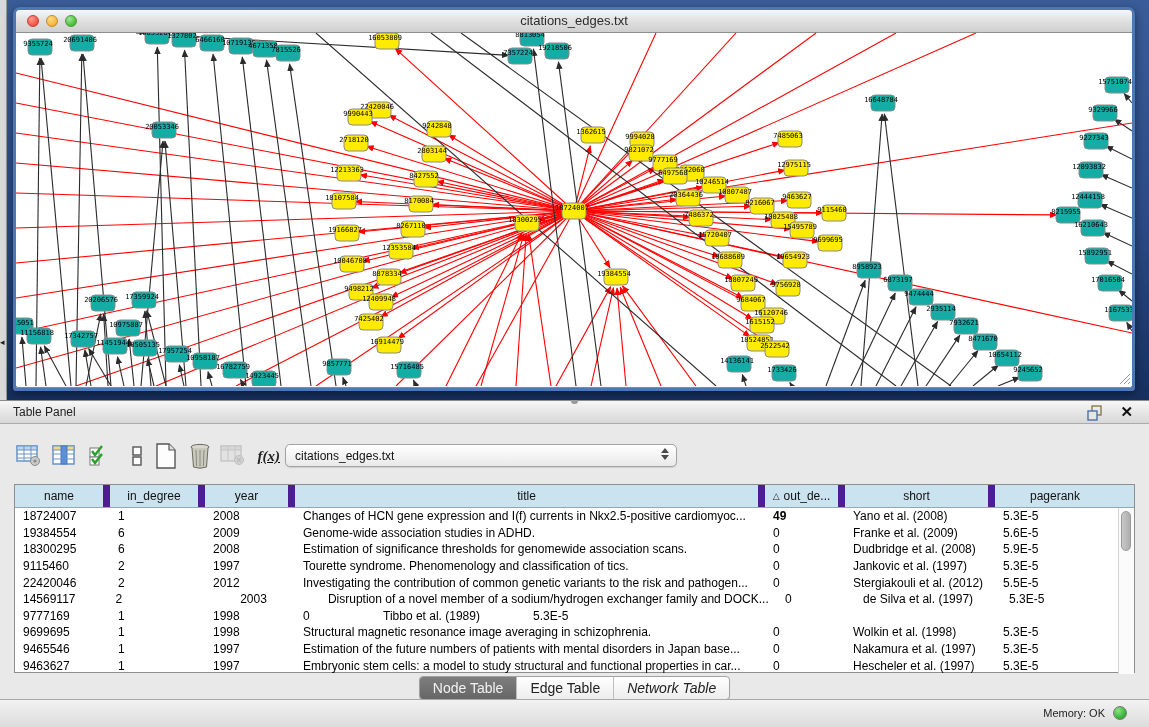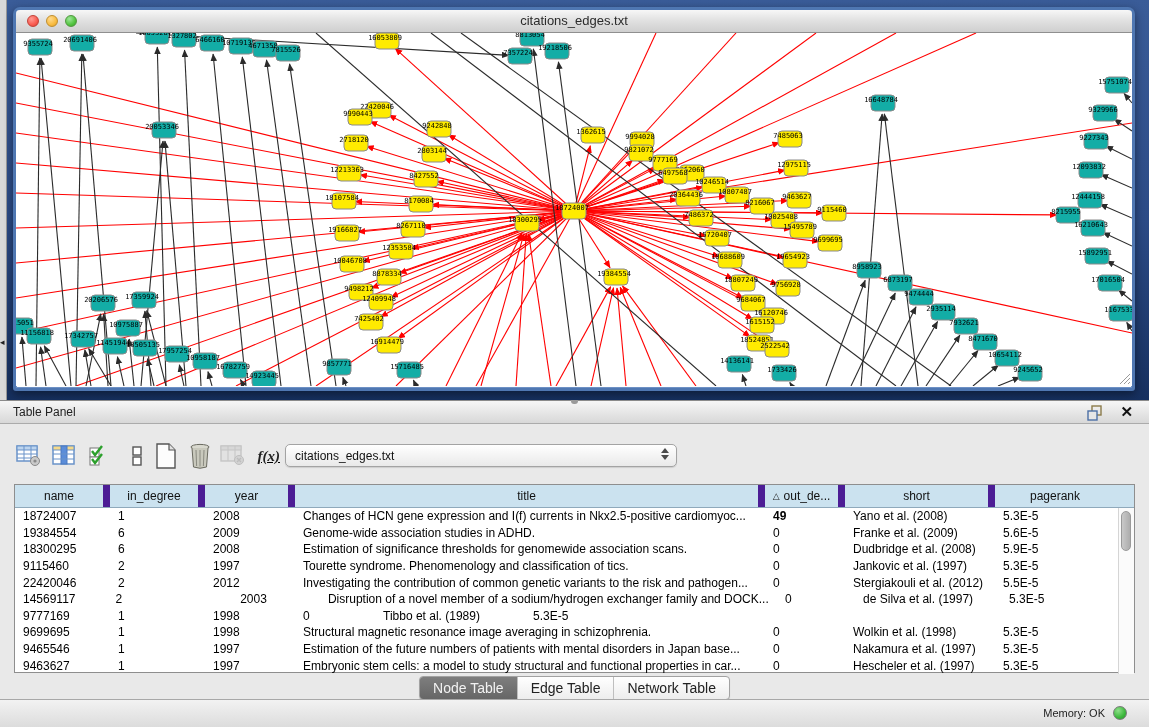--- a/index.html
+++ b/index.html
@@ -67,21 +67,21 @@
       overflow:hidden;white-space:nowrap;}
   .vscroll{width:15px;flex:none;background:#FBFBFB;border-left:1px solid #D5D5D5;position:relative;}
   .vthumb{position:absolute;left:2px;top:3px;width:10px;height:40px;border-radius:6px;
       background:linear-gradient(90deg,#C9C9C9,#ADADAD);border:1px solid #9a9a9a;box-sizing:border-box;}
 
   .tab-bar{position:absolute;left:0;top:276px;width:100%;height:24px;display:flex;justify-content:center;}
   .segmented{display:flex;height:22px;border:1px solid #A2A2A2;border-radius:4px;overflow:hidden;
       background:linear-gradient(180deg,#FFFFFF,#EDEDED);box-shadow:0 1px 1px rgba(0,0,0,.15);}
   .segment{padding:0 13px;display:flex;align-items:center;font-size:14px;color:#222;cursor:pointer;
       border-right:1px solid #BFBFBF;}
-  .segment:last-child{border-right:none;}
+  .segment:last-child{border-right:none;font-style:italic;}
   .segment.selected{background:linear-gradient(180deg,#7E7E7E,#666666);color:#F2F2F2;}
 
   .status-bar{position:absolute;left:0;bottom:0;width:100%;height:27px;
       border-top:1px solid #A8A8A8;background:linear-gradient(180deg,#F2F2F2,#DCDCDC);}
   .memory-label{position:absolute;right:44px;top:7px;font-size:11px;color:#222;}
   .memory-dot{position:absolute;right:22px;top:6px;width:14px;height:14px;border-radius:50%;
       background:radial-gradient(circle at 35% 30%,#8fe08a,#3CB83C 60%,#2f9230);border:1px solid #7a7a7a;box-sizing:border-box;}
 </style>
 </head>
 <body>

